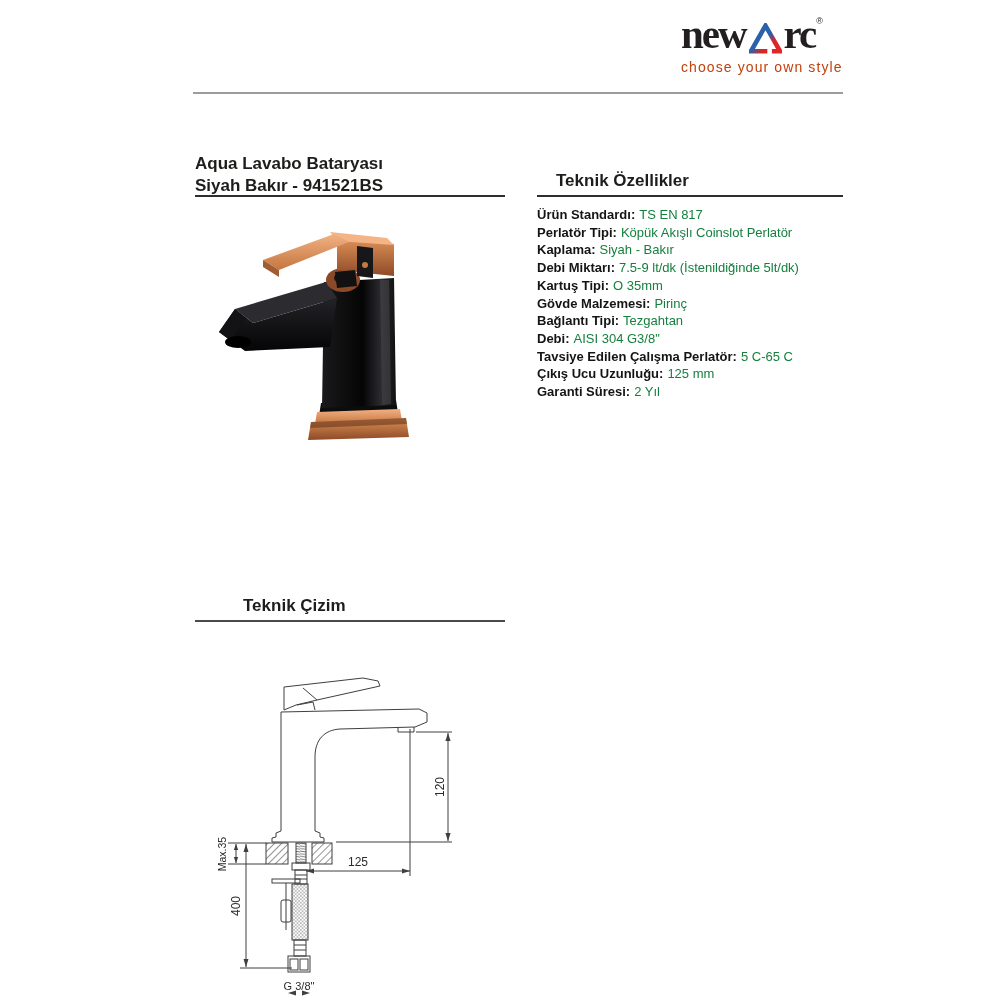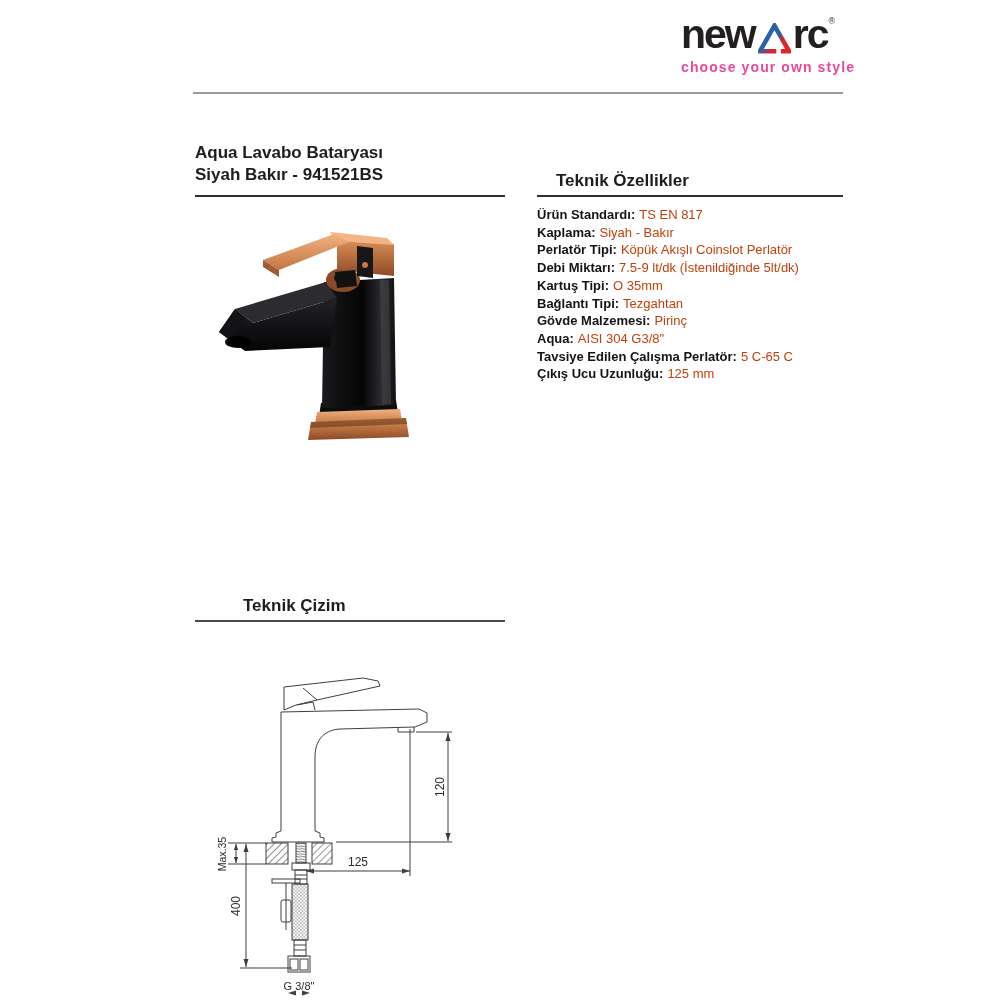--- a/index.html
+++ b/index.html
@@ -3,39 +3,39 @@
 <meta charset="utf-8">
 <style>
   html,body{margin:0;padding:0;background:#fff;}
   #page{position:relative;width:1000px;height:1000px;background:#ffffff;overflow:hidden;
         font-family:"Liberation Sans",sans-serif;color:#1d1d1b;}
   .abs{position:absolute;}
 
   
   .logo{left:681px;top:14px;width:166px;display:flex;flex-direction:column;align-items:flex-start;}
   .logo-row{display:flex;align-items:flex-end;line-height:1;}
-  .logo-txt{font-size:41px;font-weight:600;letter-spacing:-2px;color:#231f20;}
+  .logo-txt{font-size:41px;font-weight:600;letter-spacing:-2px;color:#231f20;font-family:Liberation Serif, serif;}
   .logo-tri{width:33px;height:31px;margin:0 2px 1px 3px;}
   .logo-reg{font-size:9px;color:#231f20;align-self:flex-start;margin:3px 0 0 1px;}
-  .logo-tagline{font-size:14px;color:#ec4899;letter-spacing:1.1px;margin-top:4px;white-space:nowrap;font-weight:bold;}
+  .logo-tagline{font-size:14px;color:#c2410c;letter-spacing:1.1px;margin-top:4px;white-space:nowrap;}
 
   
   .rule{position:absolute;height:2px;background:#9c9c9c;}
   .rule.dark{background:#2e2e2e;}
   .rule.mid{background:#4a4a4a;}
 
   
-  .h-title{left:195px;top:142px;font-size:17px;font-weight:700;line-height:22px;white-space:nowrap;}
+  .h-title{left:195px;top:153px;font-size:17px;font-weight:700;line-height:22px;white-space:nowrap;}
   .h-sec{font-size:17px;font-weight:700;white-space:nowrap;}
 
   
   .spec-list{left:537px;top:206px;width:320px;}
   .spec-row{font-size:13px;line-height:17.7px;white-space:nowrap;}
   .spec-label{font-weight:700;color:#141414;margin-top:36px;}
-  .spec-value{color:#c2410c;margin-left:4px;}
+  .spec-value{color:#15803d;margin-left:4px;}
 
   svg text{font-family:"Liberation Sans",sans-serif;}
 </style>
 </head>
 <body>
 
 <div id="page">
 
   <div class="abs logo">
     <div class="logo-row">
@@ -68,57 +68,60 @@
 
   <div class="abs h-sec" style="left:537px;top:171px;margin-left:19px;">Teknik Özellikler</div>
   <div class="rule dark" style="left:537px;top:195px;width:306px;"></div>
 
   <div class="abs spec-list" id="spec-list">
     <div class="spec-row">
       <span class="spec-label">Ürün Standardı:</span><span class="spec-value">TS EN 817</span>
     </div>
 
     <div class="spec-row">
+      <span class="spec-label">Perlatör Tipi:</span><span class="spec-value">Köpük Akışlı Coinslot Perlatör</span>
+    </div>
+
+    <div class="spec-row">
       <span class="spec-label">Kaplama:</span><span class="spec-value">Siyah - Bakır</span>
     </div>
 
     <div class="spec-row">
-      <span class="spec-label">Perlatör Tipi:</span><span class="spec-value">Köpük Akışlı Coinslot Perlatör</span>
-    </div>
-
-    <div class="spec-row">
       <span class="spec-label">Debi Miktarı:</span><span class="spec-value">7.5-9 lt/dk (İstenildiğinde 5lt/dk)</span>
     </div>
 
     <div class="spec-row">
       <span class="spec-label">Kartuş Tipi:</span><span class="spec-value">O 35mm</span>
     </div>
 
     <div class="spec-row">
+      <span class="spec-label">Gövde Malzemesi:</span><span class="spec-value">Pirinç</span>
+    </div>
+
+    <div class="spec-row">
       <span class="spec-label">Bağlantı Tipi:</span><span class="spec-value">Tezgahtan</span>
     </div>
 
     <div class="spec-row">
-      <span class="spec-label">Gövde Malzemesi:</span><span class="spec-value">Pirinç</span>
-    </div>
-
-    <div class="spec-row">
-      <span class="spec-label">Aqua:</span><span class="spec-value">AISI 304 G3/8"</span>
+      <span class="spec-label">Debi:</span><span class="spec-value">AISI 304 G3/8"</span>
     </div>
 
     <div class="spec-row">
       <span class="spec-label">Tavsiye Edilen Çalışma Perlatör:</span><span class="spec-value">5 C-65 C</span>
     </div>
 
 
     <div class="spec-row">
       <span class="spec-label">Çıkış Ucu Uzunluğu:</span><span class="spec-value">125 mm</span>
     </div>
 
 
+    <div class="spec-row">
+      <span class="spec-label">Garanti Süresi:</span><span class="spec-value">2 Yıl</span>
+    </div>
   </div>
 
   <svg class="abs" style="left:197px;top:220px;width:230px;height:225px;" viewBox="0 0 230 225">
     <defs>
       <linearGradient id="copTop" x1="0" y1="0" x2="0" y2="1">
         <stop offset="0" stop-color="#f2b183"></stop>
           <stop offset="1" stop-color="#c4763f"></stop>
       </linearGradient>
       <linearGradient id="copSide" x1="0" y1="0" x2="0" y2="1">
         <stop offset="0" stop-color="#dd9258"></stop>

